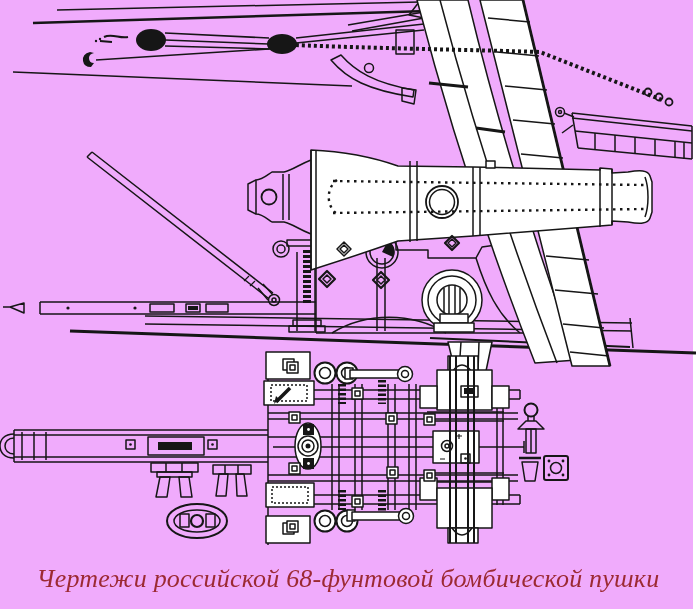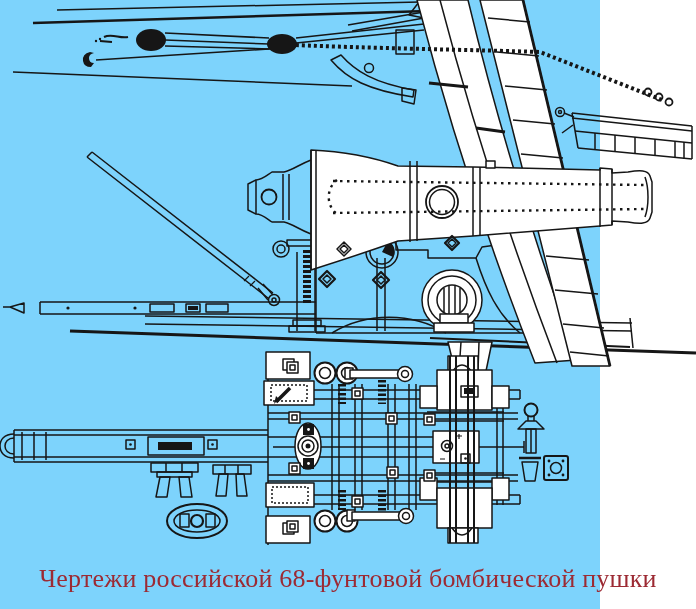--- a/index.html
+++ b/index.html
@@ -1,17 +1,17 @@
 <!DOCTYPE html>
 <html><head>
 <meta charset="utf-8">
 <style>
   html,body{margin:0;padding:0;}
   body{width:696px;height:609px;background:#fff;font-family:"Liberation Serif", serif;overflow:hidden;}
-  .figure-wrap{position:relative;width:600px;height:609px;background:#7dd3fc;}
+  .figure-wrap{position:relative;width:693px;height:609px;background:#f0abfc;font-style:italic;}
   .drawing-svg{position:absolute;left:0;top:0;}
   .caption{position:absolute;left:0;top:564px;width:696px;text-align:center;
            font-size:26px;letter-spacing:0.2px;color:#9c2a33;font-family:"Liberation Serif",serif;}
 </style>
 </head>
 <body style="background: rgb(255, 255, 255);">
 
 <div class="figure-wrap">
 <svg class="drawing-svg" width="696" height="560" viewBox="0 0 696 560" xmlns="http://www.w3.org/2000/svg">
 <g stroke="#161616" fill="none" stroke-width="1.5" stroke-linejoin="round">

